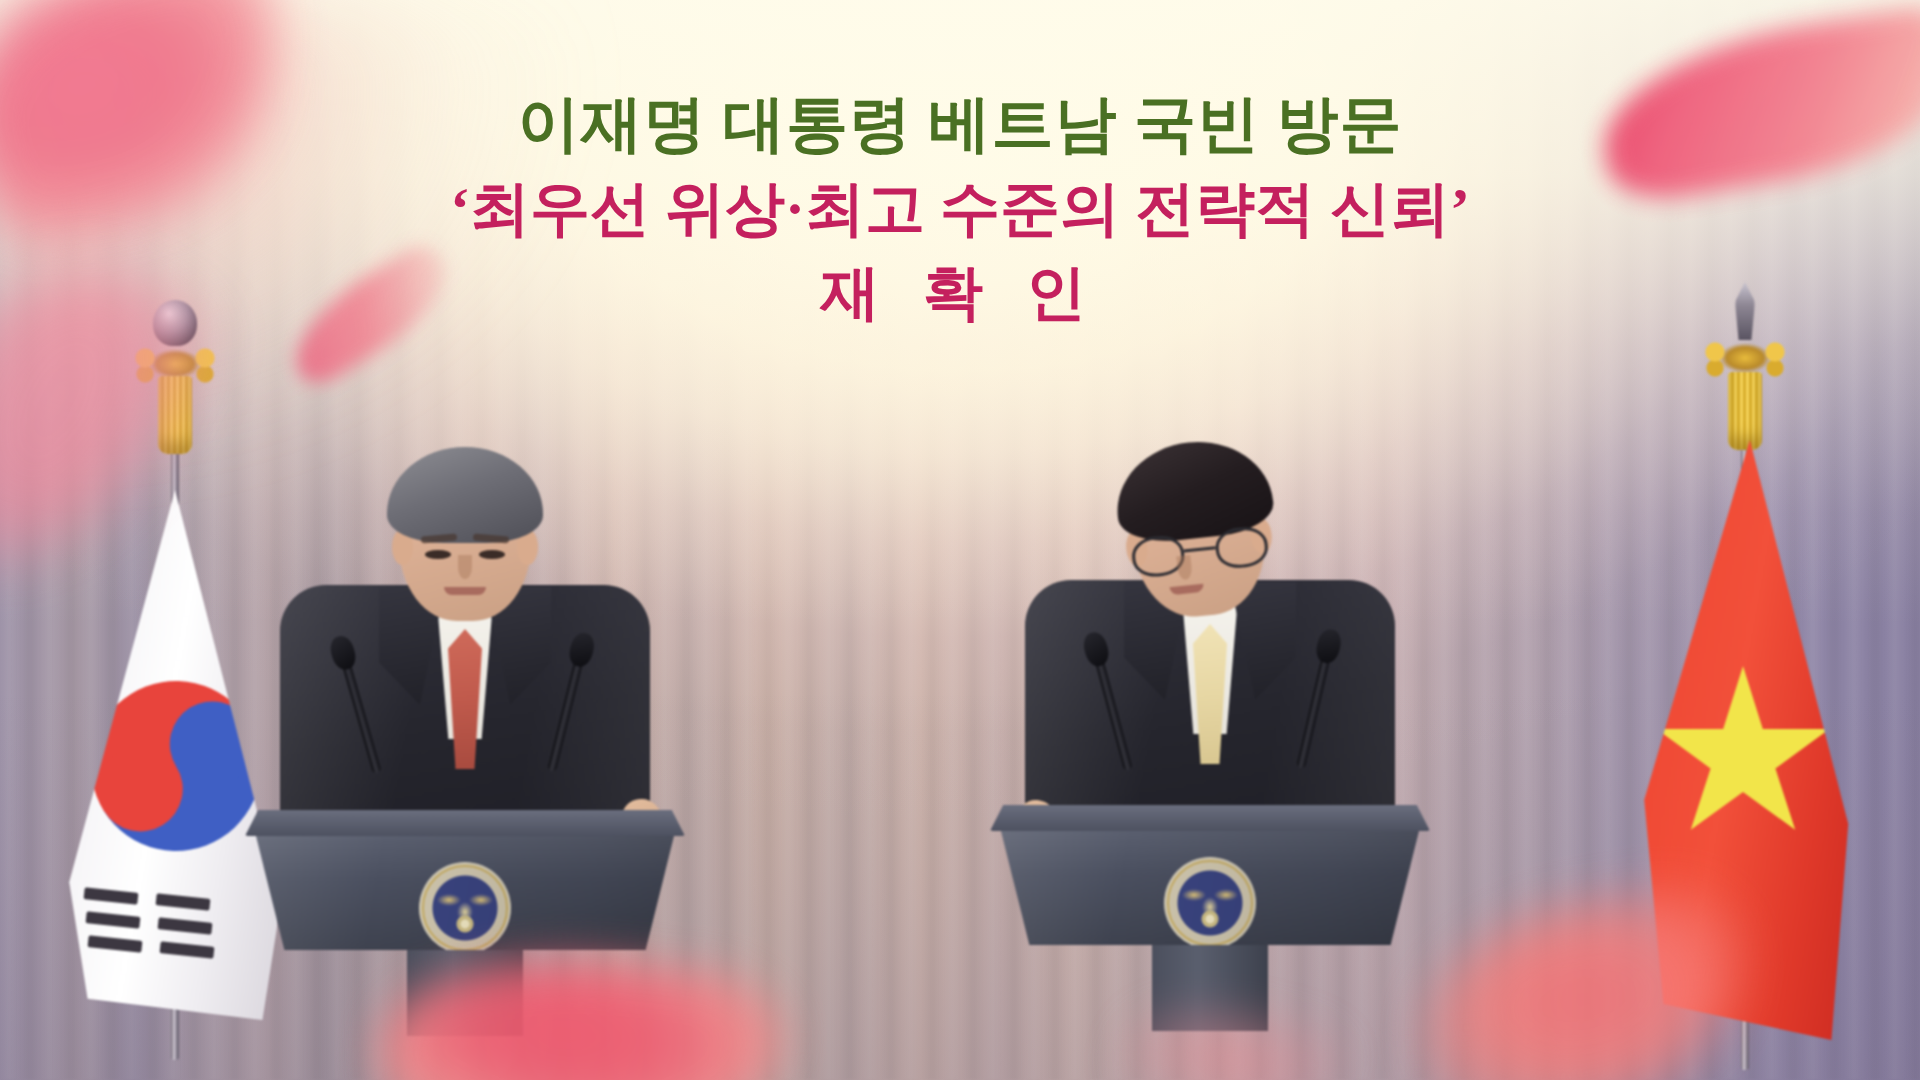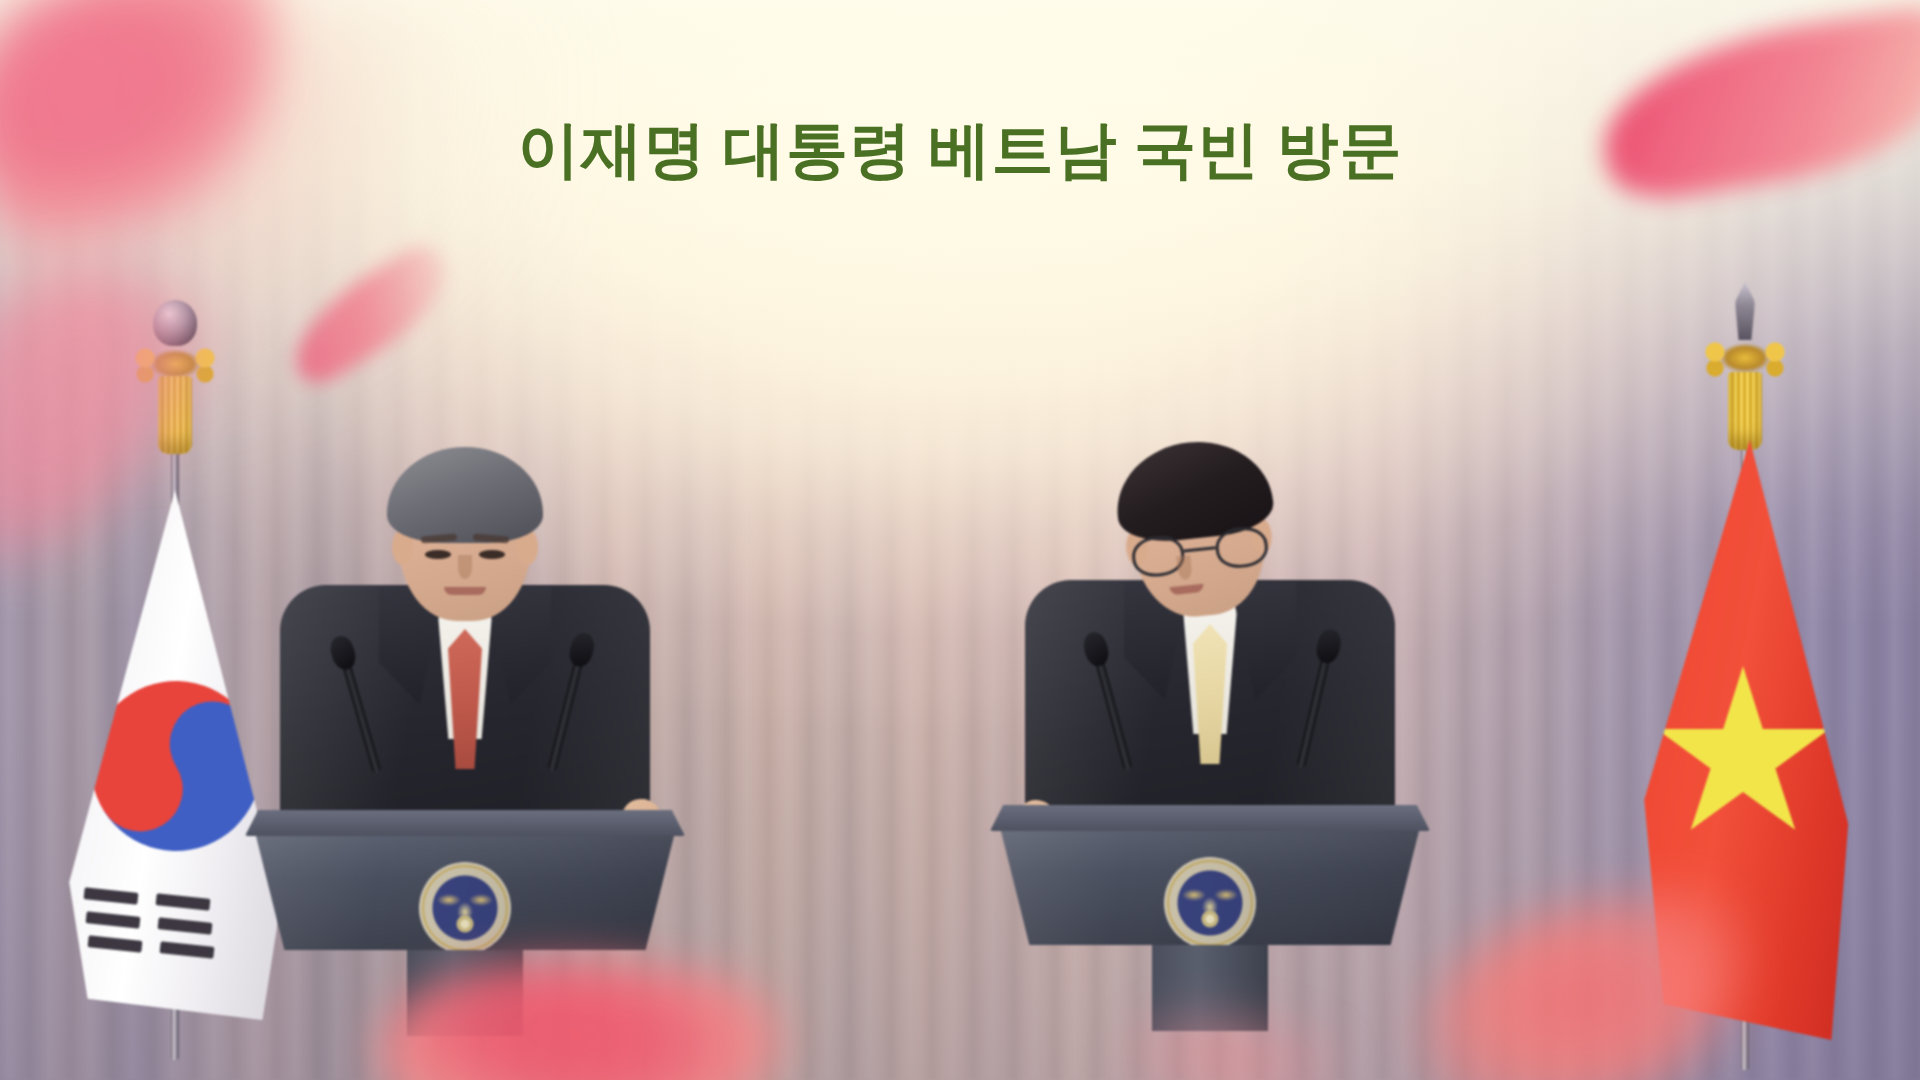--- a/index.html
+++ b/index.html
@@ -311,21 +311,21 @@
       radial-gradient(ellipse 8px 10px at 28px 24px, #eadba0 0%, rgba(0,0,0,0) 100%);
   }
   .seal .rosette{
     position:absolute; left:50%; top:58%; width:18px; height:18px; margin-left:-9px;
     border-radius:50%;
     background:radial-gradient(circle, #f0e6c2 0 4px, #cdbe86 5px 8px, rgba(0,0,0,0) 9px);
   }
 
   
   .title-block{
-    position:absolute; left:0; right:0; top:115px;
+    position:absolute; left:0; right:0; top:89px;
     text-align:center;
     z-index:40;
   }
   .tline{
     display:block;
     font-family:"Liberation Serif","DejaVu Serif",serif;
     font-weight:700;
     line-height:1.16;
     white-space:pre;
   }
@@ -485,16 +485,18 @@
     </div>
   <div class="petal petal-br">
       <i></i>
     </div>
   <div class="petal petal-bm">
       <i></i>
     </div>
 
   <div class="title-block">
     <span class="tline tline-1">이재명 대통령 베트남 국빈 방문</span>
+    <span class="tline tline-2">‘최우선 위상·최고 수준의 전략적 신뢰’</span>
+    <span class="tline tline-3">재 확 인</span>
   </div>
 
 
 </div>
 
 </body></html>

